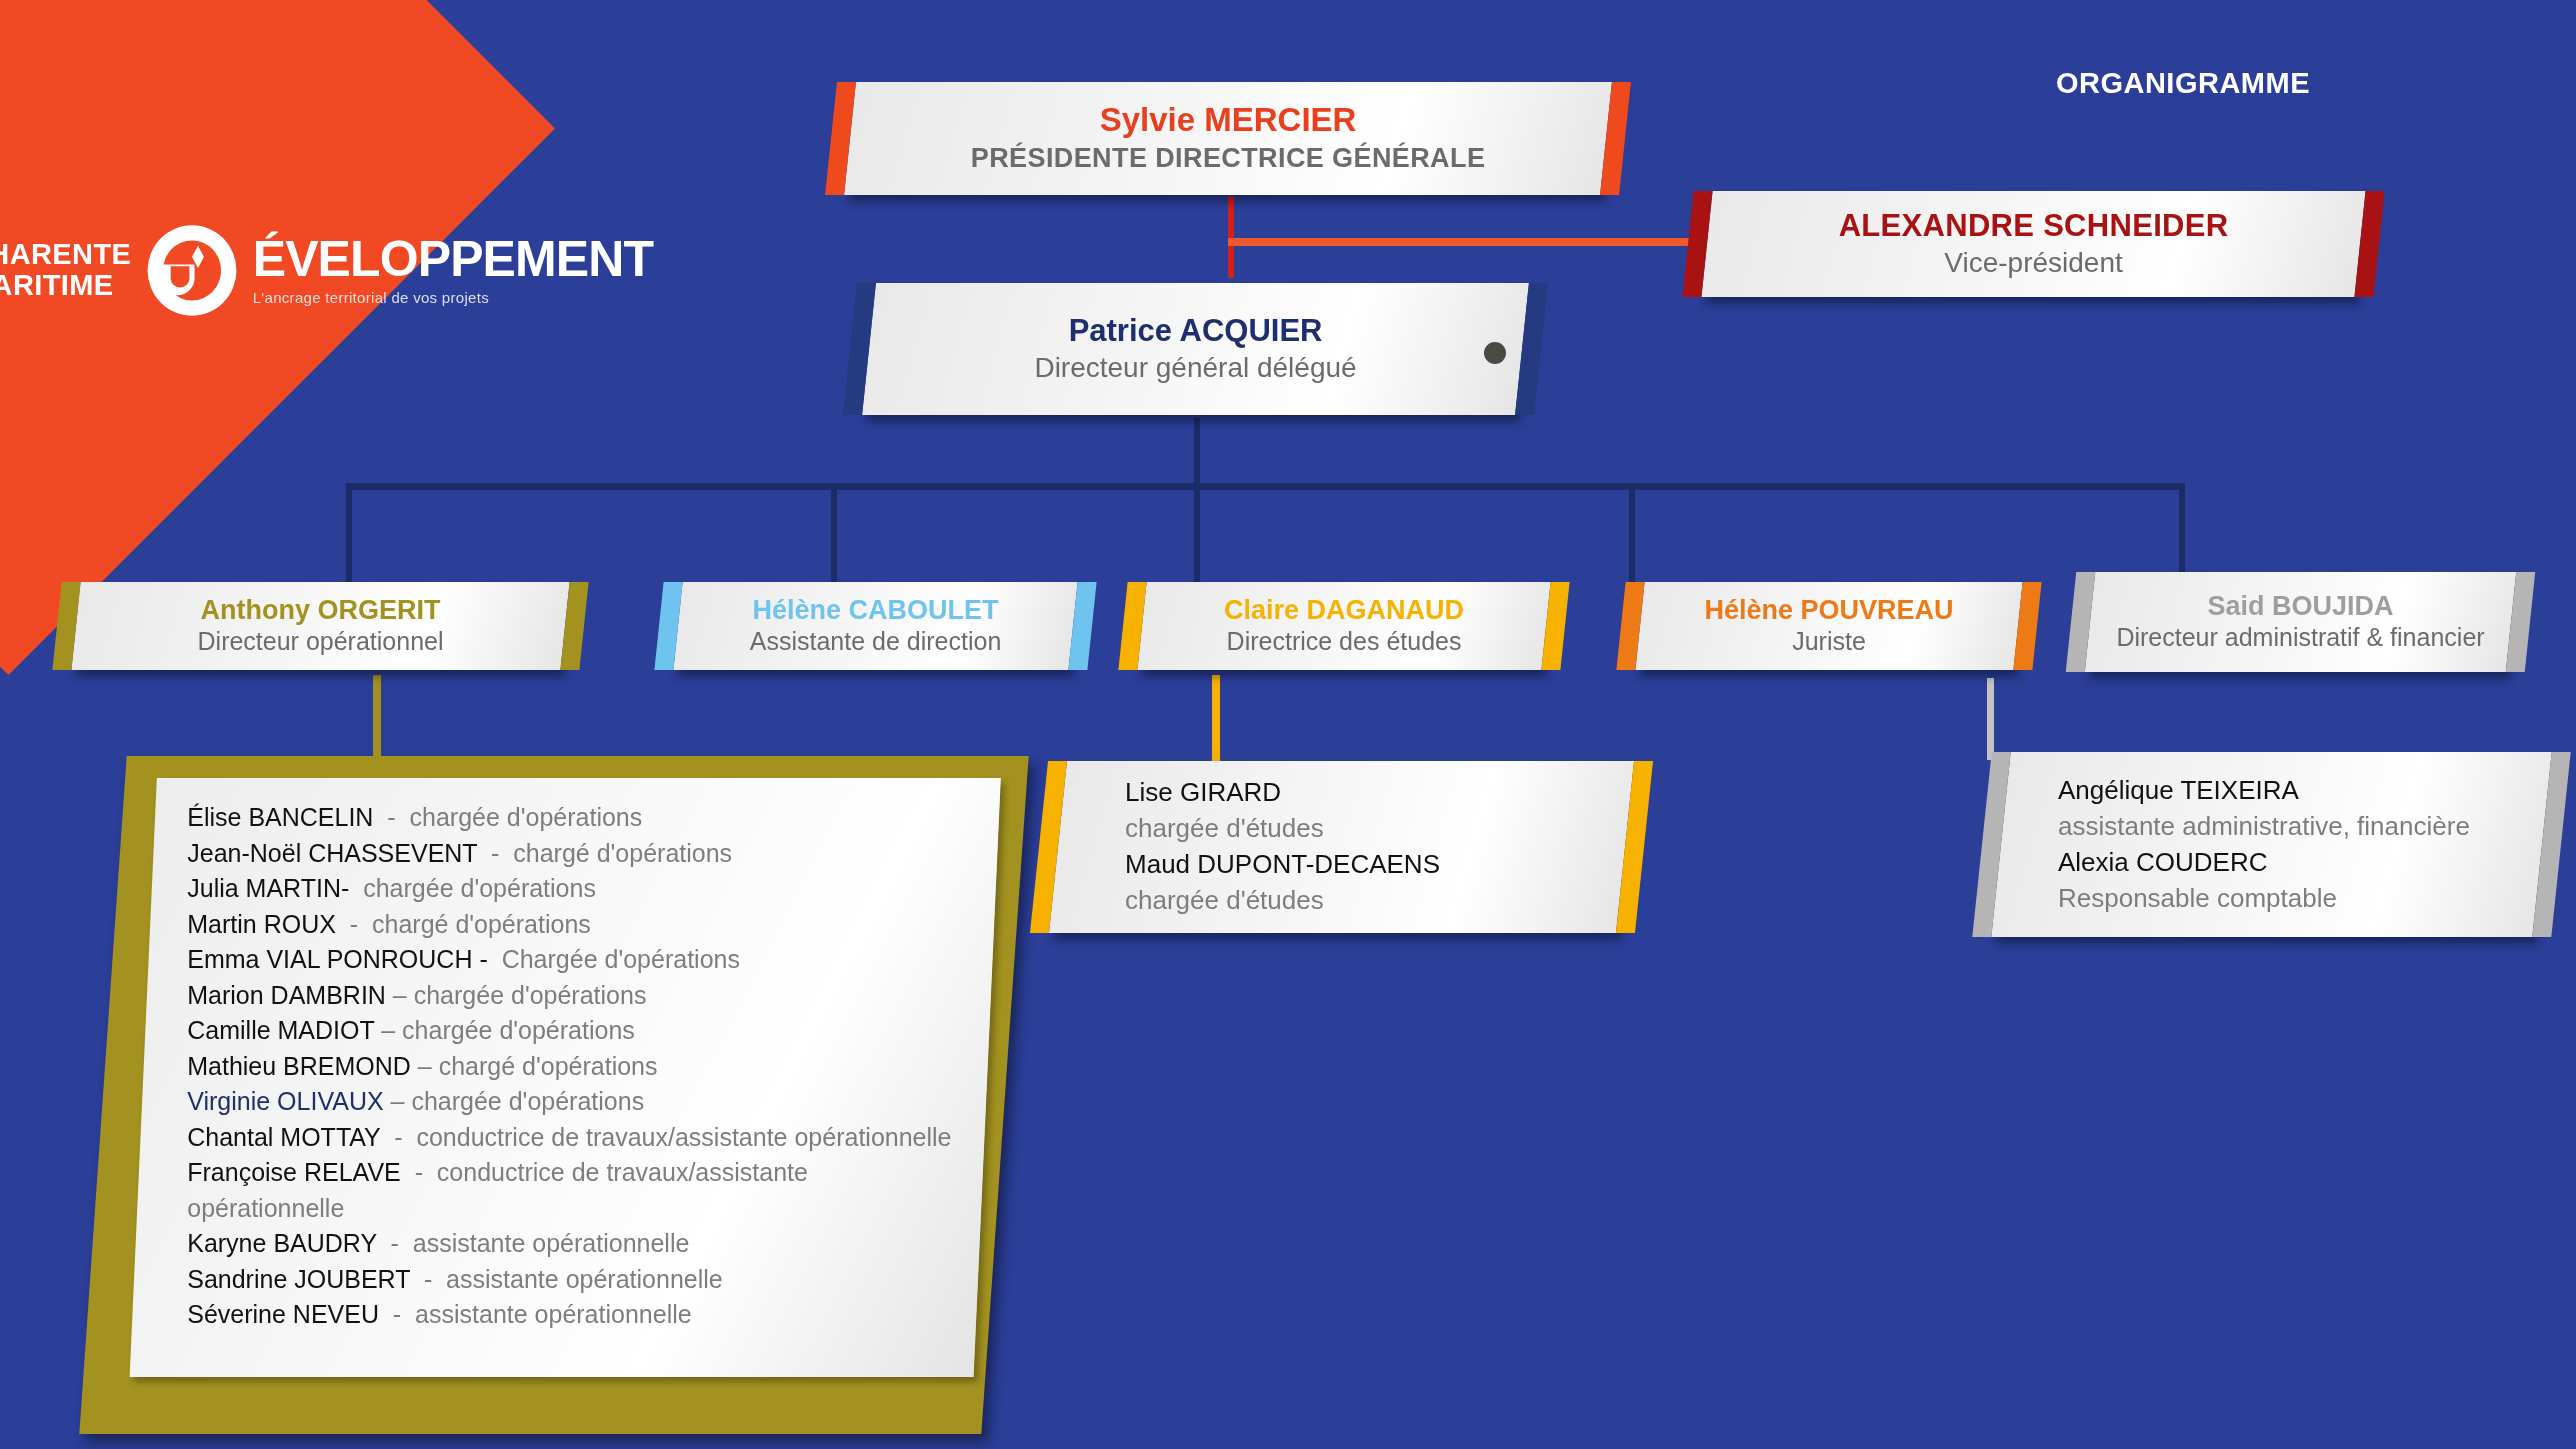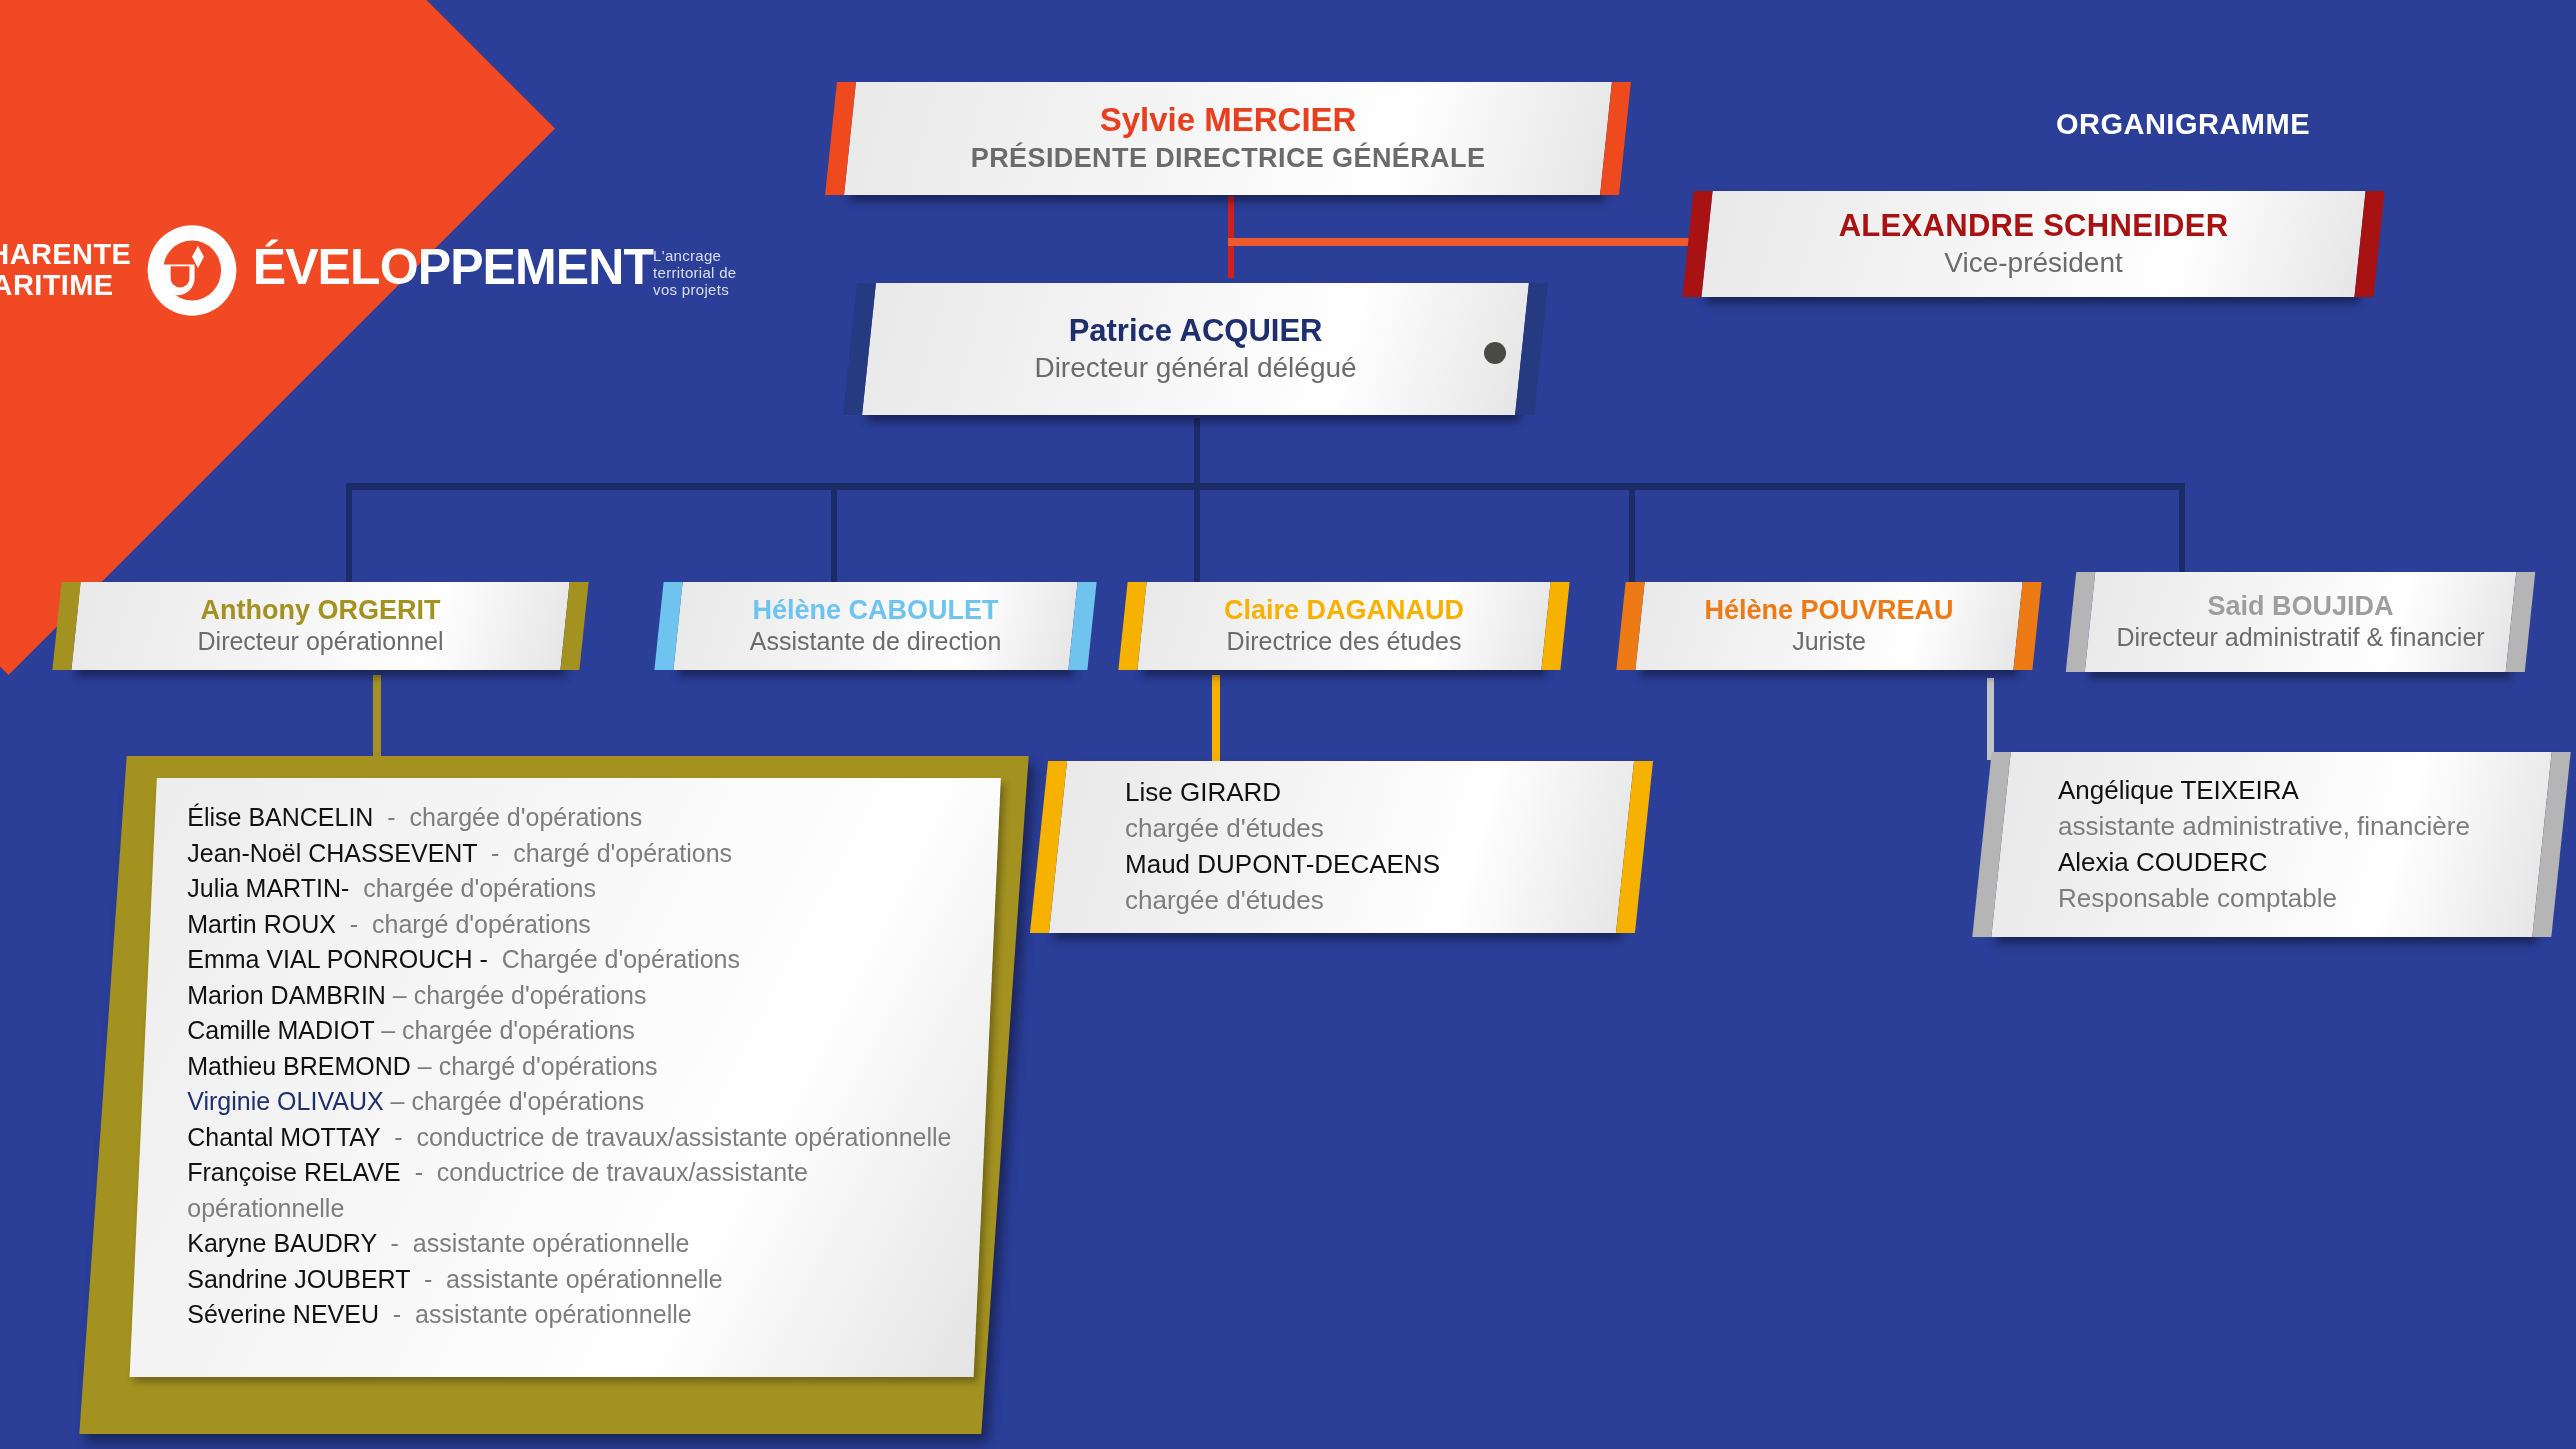--- a/index.html
+++ b/index.html
@@ -38,36 +38,35 @@
     letter-spacing: 0.4px;
     white-space: pre-line;
     text-align: left;
     padding-left: 19px;
   }
   .logo-mark {
     position: relative;
     width: 94px; height: 101px;
     flex: 0 0 94px;
   }
-  .logo-text { display: flex; flex-direction: row; justify-content: space-between; }
+  .logo-text { display: flex; flex-direction: column; justify-content: space-between; }
   .logo-name {
     color: #ffffff; font-weight: bold; font-size: 50px;
     letter-spacing: -0.9px; line-height: 1;
   }
   .logo-tagline {
     color: #ffffff; font-size: 15px; opacity: .82;
     margin-top: 5.2px; letter-spacing: 0.3px;
   }
 
   
   .title {
     position: absolute; right: 266px; top: 67px;
     color: #ffffff; font-size: 29px; font-weight: bold;
     letter-spacing: 0.5px;
-    margin-top: 41px;
   }
 
   
   .card {
     position: absolute;
     transform: skewX(-6deg);
     box-shadow: 5.2px 6.9px 8.6px rgba(0,0,0,.38);
     background: linear-gradient(100deg,#e9e9e9 0%,#f6f6f6 45%,#ffffff 72%,#e6e6e6 100%);
     display: flex; flex-direction: column;
     justify-content: center;

